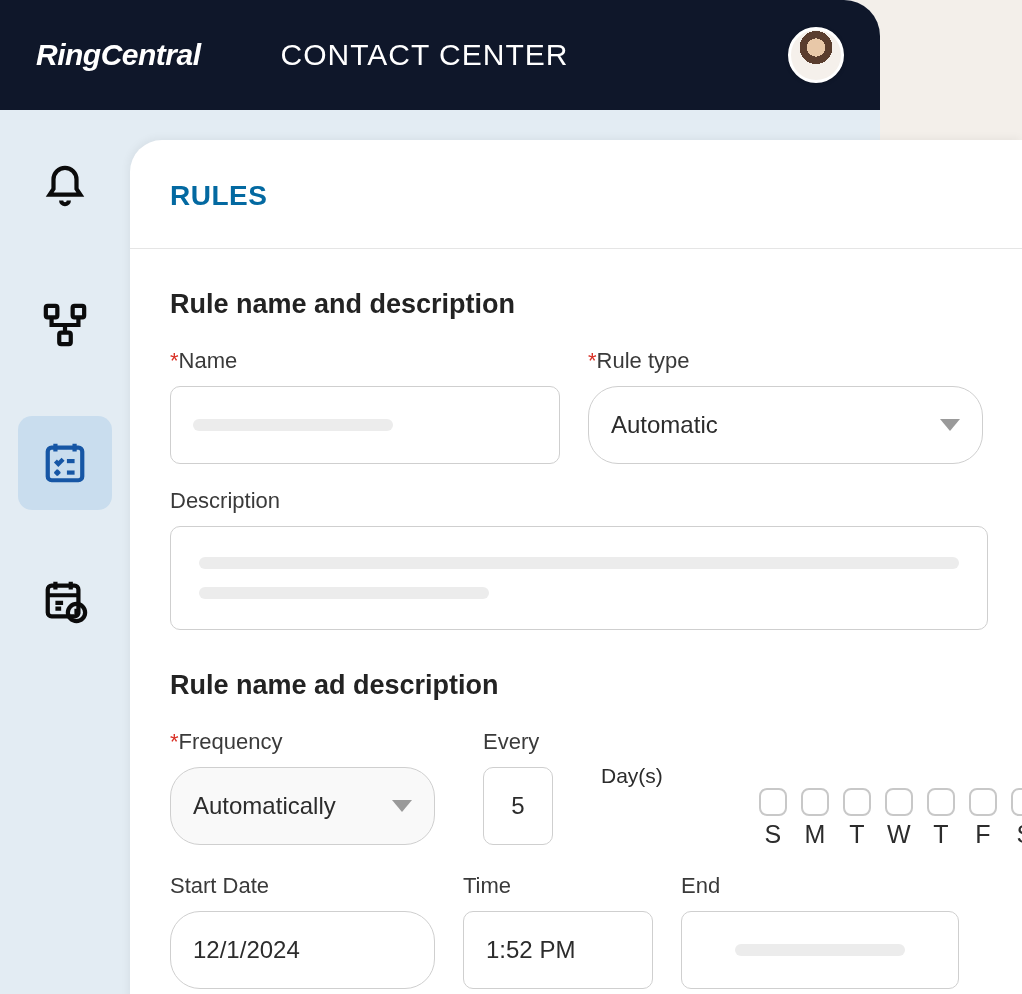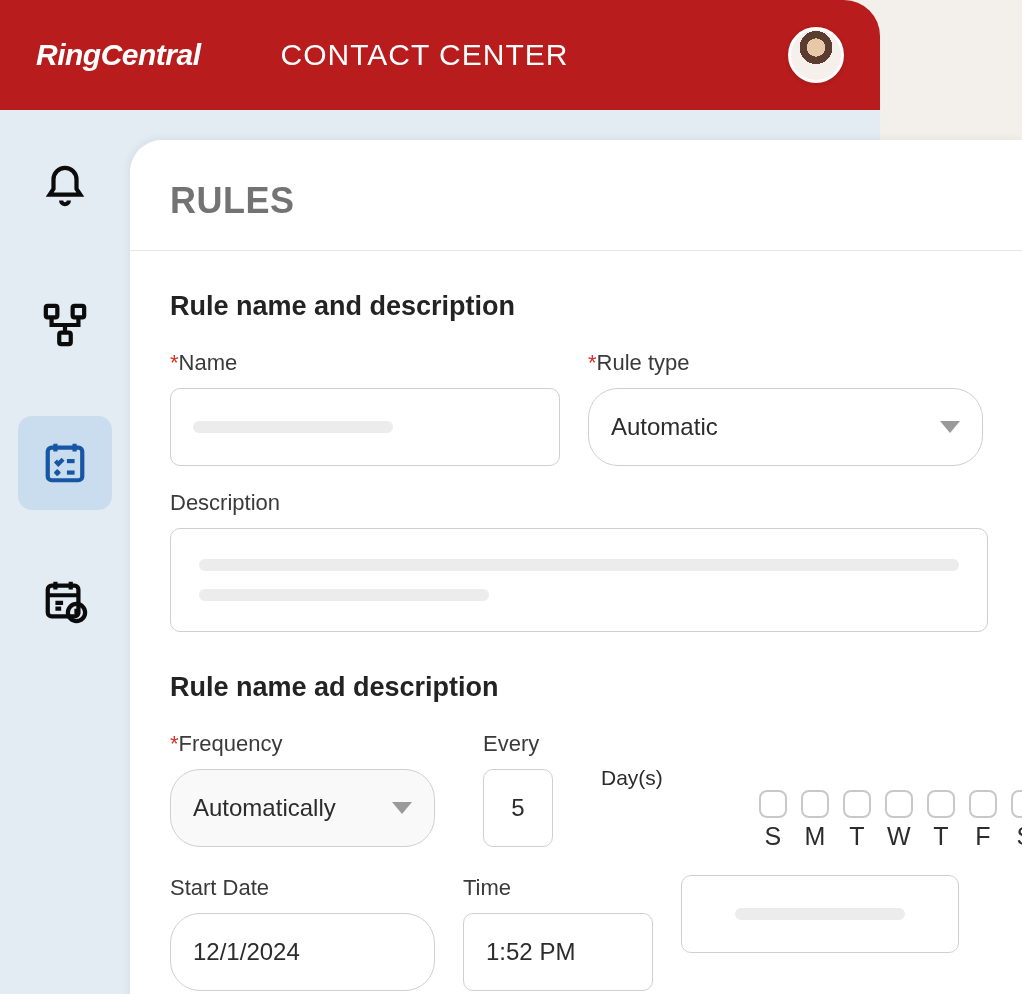--- a/index.html
+++ b/index.html
@@ -9,21 +9,21 @@
     position: relative;
     width: 880px;
     height: 994px;
     background: #e3ecf3;
     border-top-right-radius: 36px;
   }
 
   
   .header {
     height: 110px;
-    background: #b91c1c;
+    background: #0f172a;
     border-top-right-radius: 36px;
     display: flex;
     align-items: center;
     padding: 0 36px;
     color: #fff;
   }
   .logo {
     font-size: 30px;
     font-weight: 800;
     font-style: italic;
@@ -79,25 +79,25 @@
     top: 140px;
     left: 130px;
     width: 892px;
     height: 860px;
     background: #fff;
     border-top-left-radius: 32px;
     box-shadow: -2px -2px 8px rgba(0,0,0,0.05);
     padding: 40px 0 0 0;
   }
   .panel-title {
-    font-size: 36px;
+    font-size: 28px;
     font-weight: 700;
     letter-spacing: 0.5px;
-    color: #737373;
-    padding: 0 40px 28px;
+    color: #0369a1;
+    padding: 0 40px 36px;
     border-bottom: 1px solid #e5e5e5;
   }
   .section {
     padding: 40px 40px 0;
   }
   .section-heading {
     font-size: 27px;
     font-weight: 700;
     color: #232323;
     margin-bottom: 28px;
@@ -351,20 +351,21 @@
             <span>12/1/2024</span>
           </div>
         </div>
         <div class="field time-field">
           <div class="field-label">Time</div>
           <div class="input">
             <span>1:52 PM</span>
           </div>
         </div>
         <div class="field end-field">
+          <div class="field-label">End</div>
           <div class="input">
             <div class="placeholder-line"></div>
           </div>
         </div>
       </div>
 
     </div>
   </div>
 
 </div>

